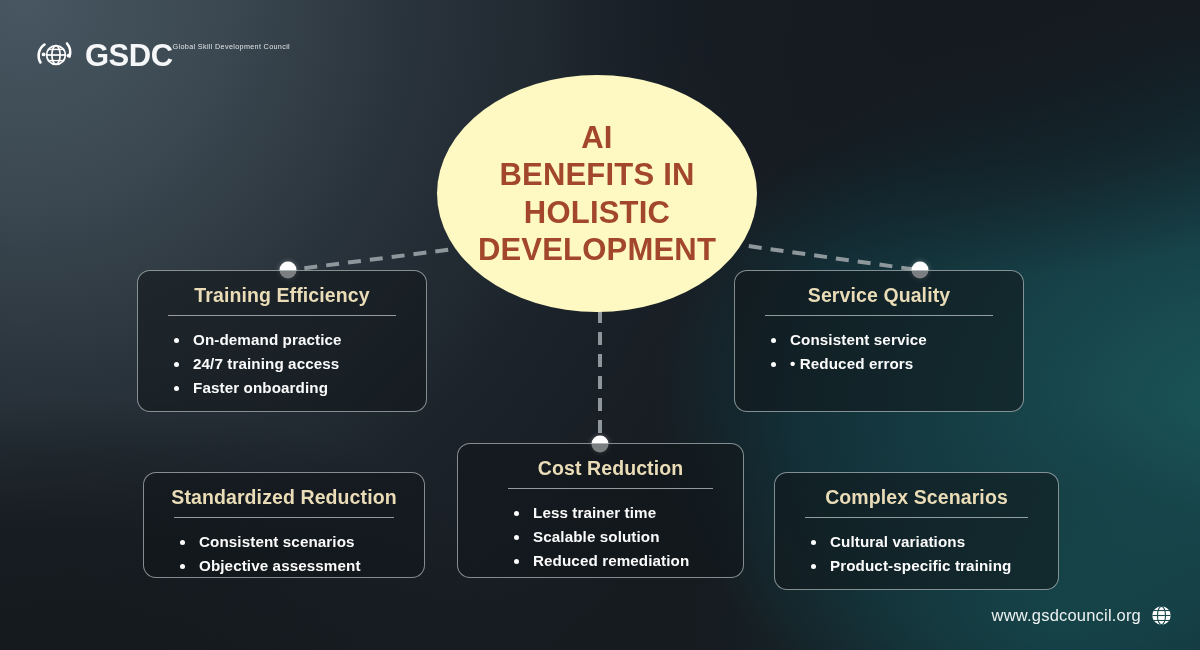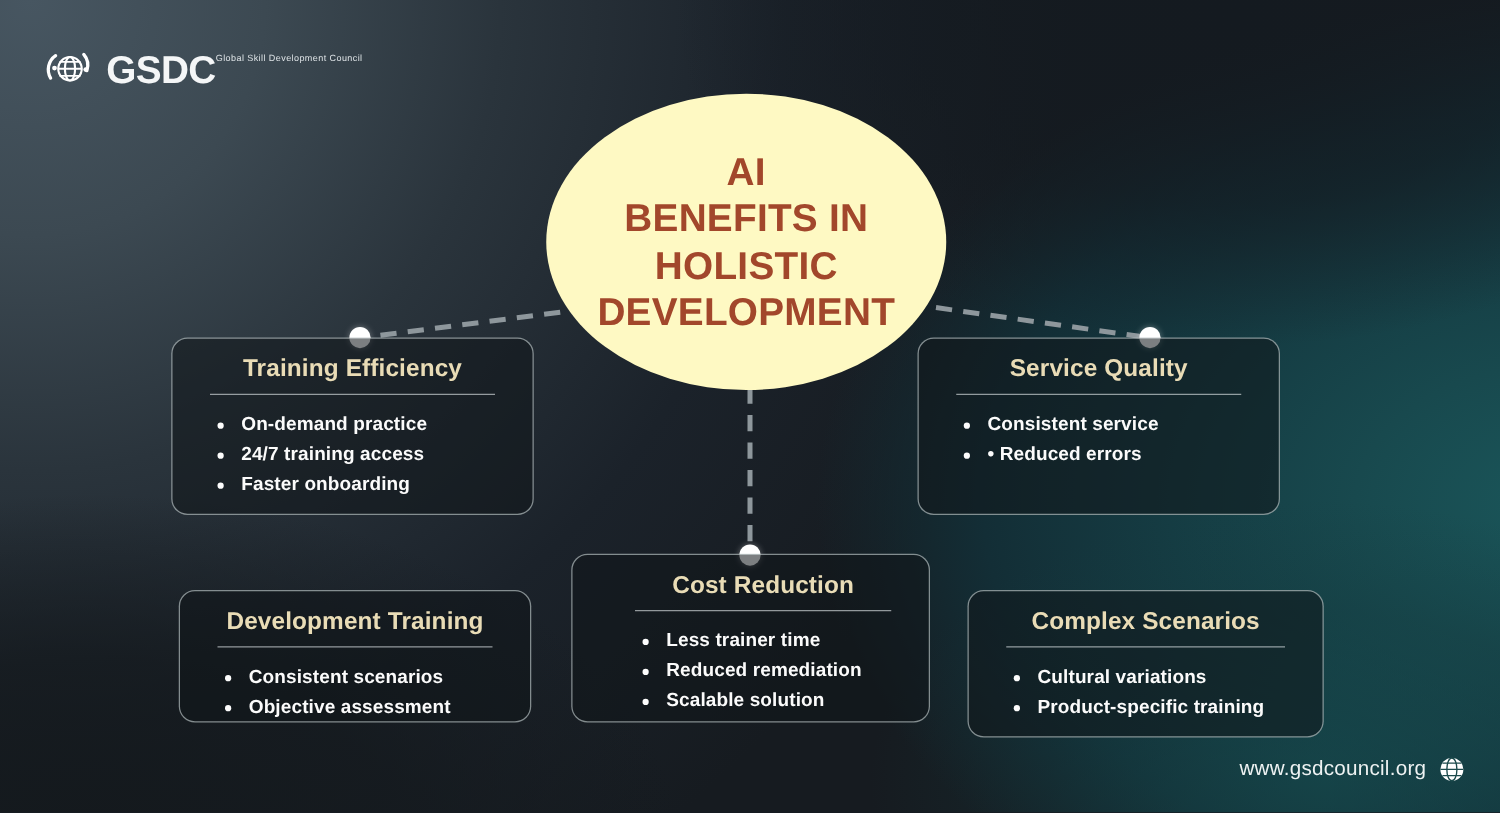--- a/index.html
+++ b/index.html
@@ -144,27 +144,27 @@
       <li><span class="bullet"></span><span>Consistent service</span></li>
       <li><span class="bullet"></span><span>• Reduced errors</span></li>
     </ul>
   </div>
 
   <div class="card" style="left:457px;top:443px;width:287px;height:135px;padding-left:40px;">
     <div class="card-title">Cost Reduction</div>
     <div class="card-rule"></div>
     <ul class="card-list">
       <li><span class="bullet"></span><span>Less trainer time</span></li>
+      <li><span class="bullet"></span><span>Scalable solution</span></li>
       <li><span class="bullet"></span><span>Reduced remediation</span></li>
-      <li><span class="bullet"></span><span>Scalable solution</span></li>
     </ul>
   </div>
 
   <div class="card" style="left:143px;top:472px;width:282px;height:106px;">
-    <div class="card-title">Development Training</div>
+    <div class="card-title">Standardized Reduction</div>
     <div class="card-rule"></div>
     <ul class="card-list">
       <li><span class="bullet"></span><span>Consistent scenarios</span></li>
       <li><span class="bullet"></span><span>Objective assessment</span></li>
     </ul>
   </div>
 
   <div class="card" style="left:774px;top:472px;width:285px;height:118px;">
     <div class="card-title">Complex Scenarios</div>
     <div class="card-rule"></div>

